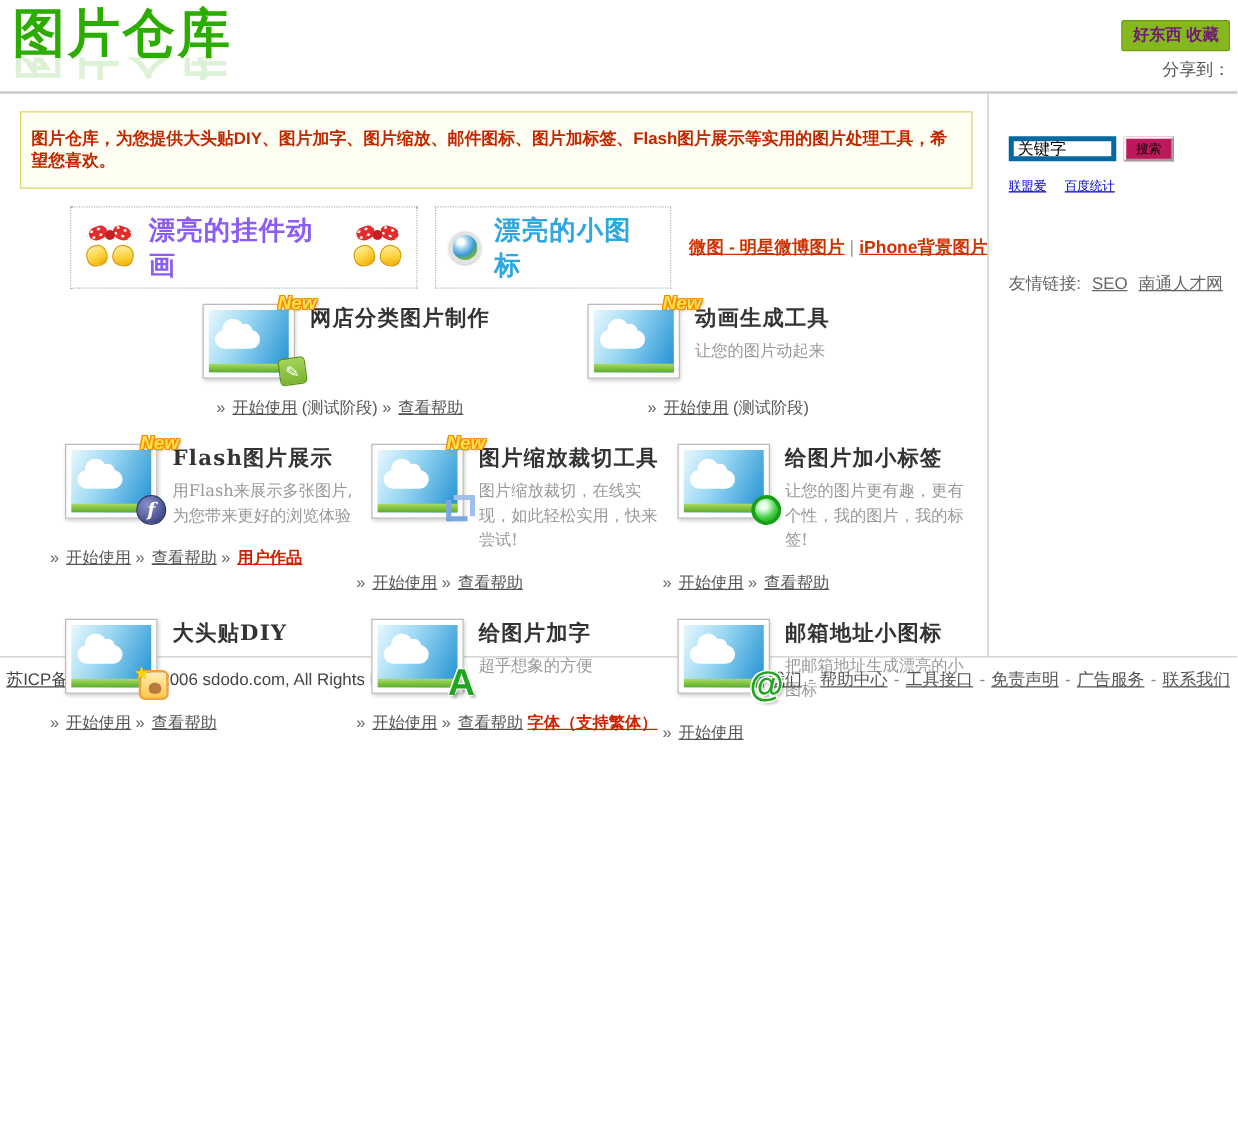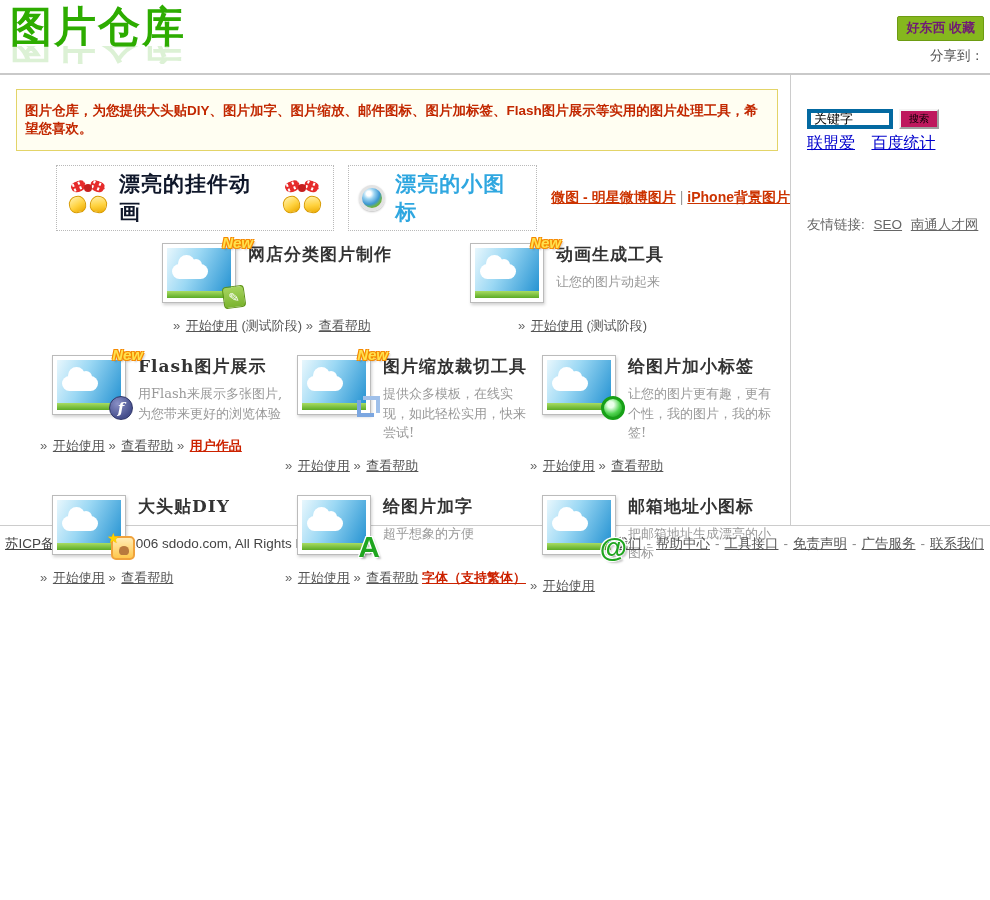--- a/index.html
+++ b/index.html
@@ -19,21 +19,21 @@
   .content { display:flex; height:450px; }
   .main { width:790px; flex:0 0 790px; }
   .sidebar { flex:1; border-left:1px solid #ccc; padding:34px 8px 0 16px; }
 
   
   .notice { margin:14px 12px 14px 16px; border:1px solid #e3d468; background:#fffef2; color:#c22800; font-weight:bold; font-size:13.5px; padding:12px 8px; }
 
   
   .banner-row { display:flex; align-items:center; margin:4px 0 10px 56px; gap:14px; }
   .banner { border:1px dotted #b9b9b9; padding:4px 10px; display:flex; align-items:center; gap:10px; cursor:pointer; background:#fff; }
-  .banner-pendant-text { color:#0f172a; font-weight:bold; font-size:21px; letter-spacing:1px; }
+  .banner-pendant-text { color:#8b5cf6; font-weight:bold; font-size:21px; letter-spacing:1px; }
   .banner-icons-text { color:#2fa7e0; font-weight:bold; font-size:21px; letter-spacing:1px; }
   .toplinks { font-size:14px; font-weight:bold; color:#cc3300; white-space:nowrap; }
   .toplinks a { color:#cc3300; text-decoration:underline; }
   .toplinks .pipe { color:#999; text-decoration:none; font-weight:normal; margin:0 4px; }
 
   
   .bells { position:relative; width:42px; height:34px; flex:0 0 42px; }
   .bells .bow { position:absolute; top:0; width:15px; height:11px; background:#e62b2b; border-radius:50% 50% 60% 60%;
      background-image:radial-gradient(#fff 1.3px, rgba(255,255,255,0) 1.4px); background-size:6px 5px; }
   .bells .bow-l { left:4px; transform:rotate(-22deg); }
@@ -89,21 +89,21 @@
   .row1 .cell2 .tool-links { margin-left:48px; }
   .arr { color:#666; margin-right:2px; }
   .glink { color:#555; text-decoration:underline; }
   .plain { color:#555; }
   .rlink { color:#cc2200; font-weight:bold; text-decoration:underline; }
 
   
   .search-row { display:flex; align-items:center; gap:6px; }
   .search-input { width:86px; height:20px; border:4px solid #0369a1; font-size:13px; padding:1px 3px; font-family:"Liberation Sans",sans-serif; }
   .search-btn { font-size:10px; padding:1px 8px; background:#be185d; border:2px outset #f4f4f4; cursor:pointer; font-family:Liberation Serif, serif; }
-  .side-links { margin-top:4px; font-size:16px; }
+  .side-links { margin-top:13px; font-size:10px; }
   .blink { color:#0000cc; text-decoration:underline; margin-right:12px; }
   .friends { margin-top:62px; font-size:13.5px; color:#666; }
   .flink2 { color:#666; text-decoration:underline; margin-left:5px; }
 
   
   .footer { border-top:1px solid #ccc; margin-top:0; padding:9px 6px 0 5px; display:flex; justify-content:space-between; font-size:13.5px; color:#444; }
   .icp-link { color:#444; text-decoration:underline; }
   .footer-links a { color:#555; text-decoration:underline; }
   .footer-links .dash { color:#888; margin:0 5px; text-decoration:none; }
 </style>
@@ -227,21 +227,21 @@
           <div class="tool-top">
             <div class="thumb-frame">
               <span class="new-badge">New</span>
               <div class="thumb">
                   <div class="cloud"></div>
                 </div>
               <span class="ov ov-crop"></span>
             </div>
             <div class="tool-text">
               <div class="tool-title">图片缩放裁切工具</div>
-              <div class="tool-desc">提供众多模板，在线实现，如此轻松实用，快来尝试!</div>
+              <div class="tool-desc">图片缩放裁切，在线实现，如此轻松实用，快来尝试!</div>
             </div>
           </div>
           <div class="tool-links">
             <span class="arr">»</span>
             <a class="glink">开始使用</a>
             <span class="arr">»</span>
             <a class="glink">查看帮助</a>
           </div>
         </div>
         <div class="cell">

